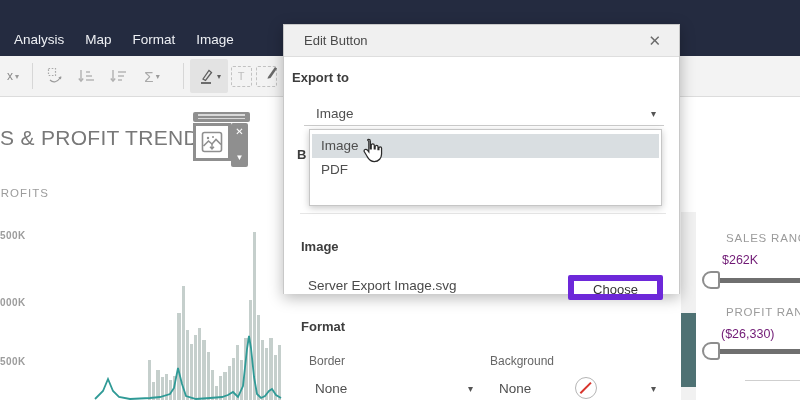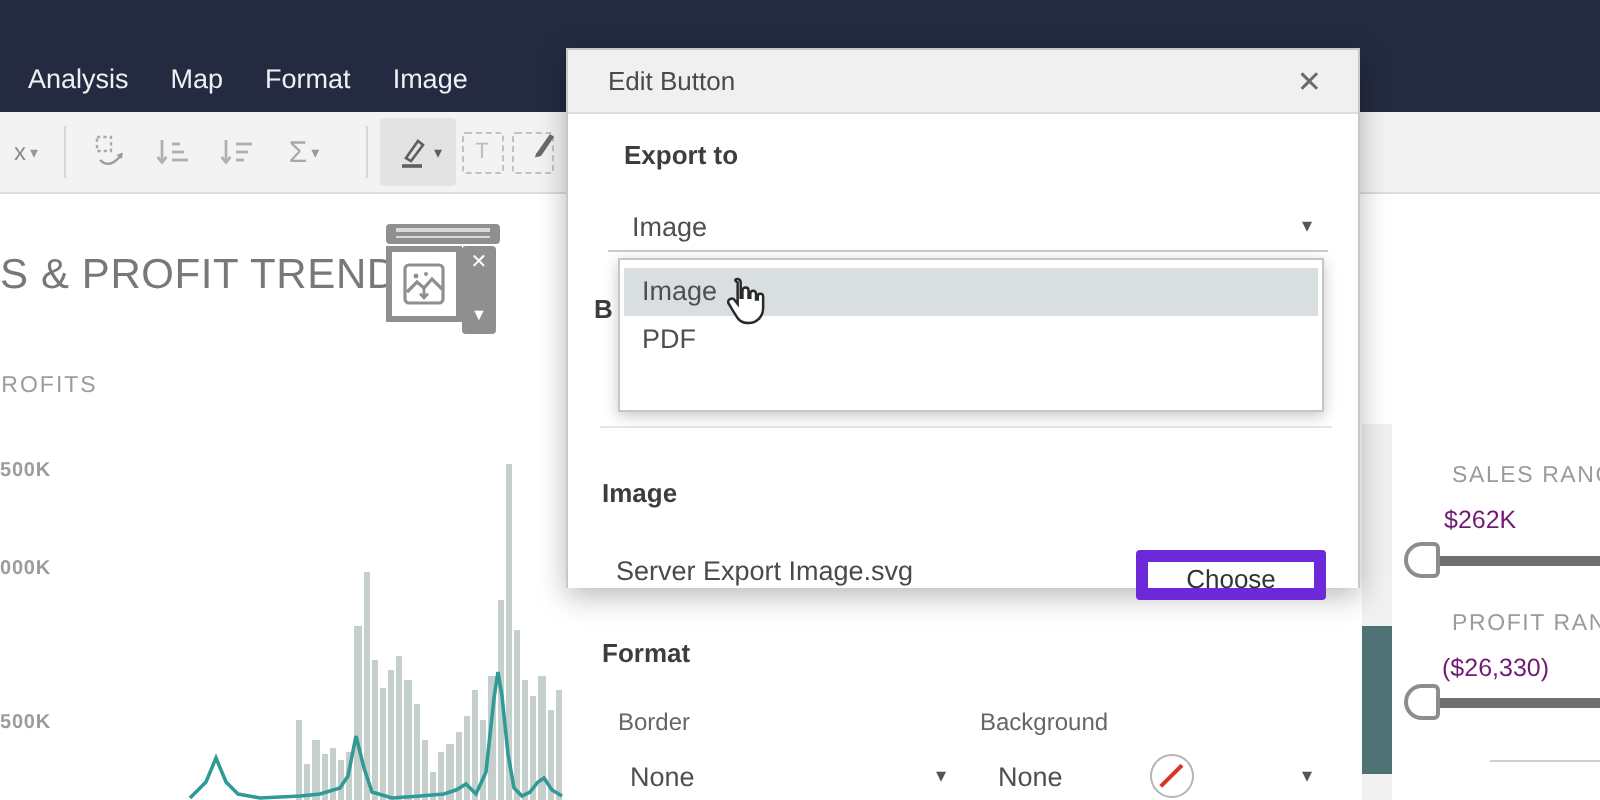--- a/index.html
+++ b/index.html
@@ -160,21 +160,21 @@
       </div>
       <div class="w-tab">
         <span>✕</span>
         <span style="font-size:8px;">▼</span>
       </div>
     </div>
 
     <div class="section-label">PROFITS</div>
 
     <div class="ylab" style="top:230px;">500K</div>
-    <div class="ylab" style="top:279px;">000K</div>
+    <div class="ylab" style="top:297px;">000K</div>
     <div class="ylab" style="top:356px;">500K</div>
 
     <div class="bars" id="bars">
         <div style="height: 40px; background: rgb(197, 207, 204);"></div>
         <div style="height: 18px; background: rgb(197, 207, 204);"></div>
         <div style="height: 30px; background: rgb(197, 207, 204);"></div>
         <div style="height: 23px; background: rgb(197, 207, 204);"></div>
         <div style="height: 26px; background: rgb(197, 207, 204);"></div>
         <div style="height: 20px; background: rgb(197, 207, 204);"></div>
         <div style="height: 24px; background: rgb(197, 207, 204);"></div>
@@ -225,21 +225,21 @@
     </div>
     <div class="rp-divider"></div>
   </div>
 
   <div class="dialog">
     <div class="dlg-titlebar">
       <span class="t">Edit Button</span>
       <span class="dlg-close">✕</span>
     </div>
 
-    <div class="bold-label" style="left:28px;top:45px;">Export to</div>
+    <div class="bold-label" style="left:8px;top:45px;">Export to</div>
 
     <div class="select" style="left:20px;top:76px;width:360px;padding:0 8px 0 12px;">
       <span>Image</span>
       <span class="caret">▾</span>
     </div>
 
     <div class="clipped-b">B</div>
 
     <div class="dropdown-list" id="opt-list">
         <div class="opt" style="background: rgb(217, 222, 225);">Image</div>

